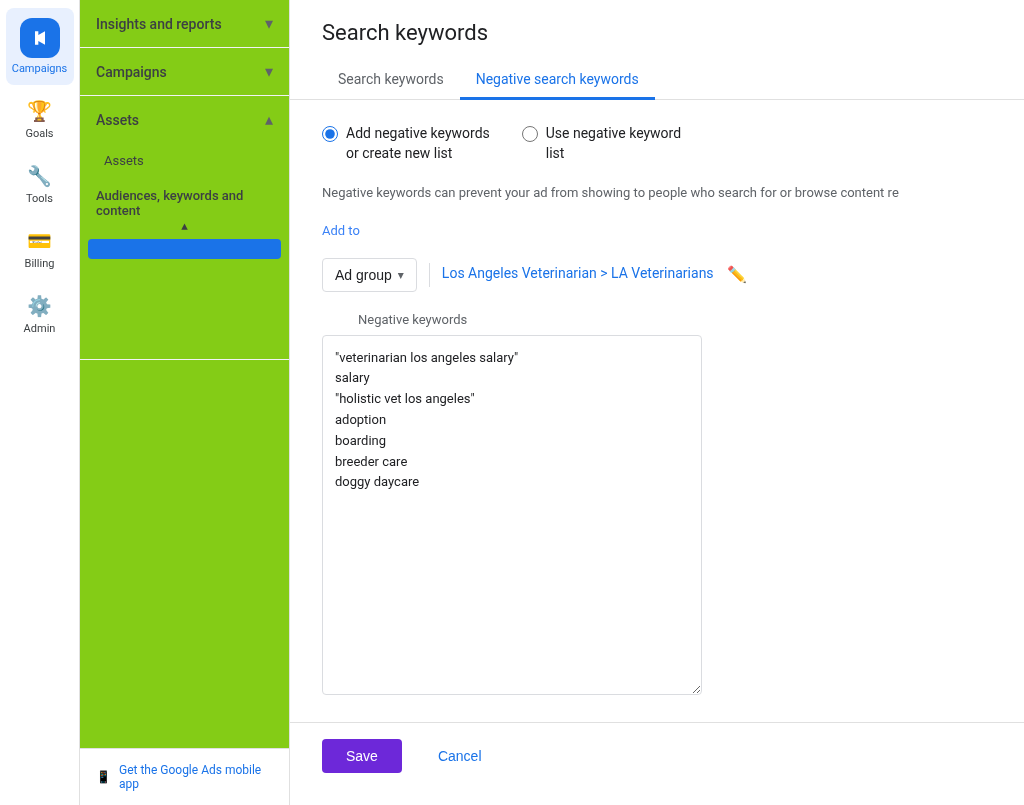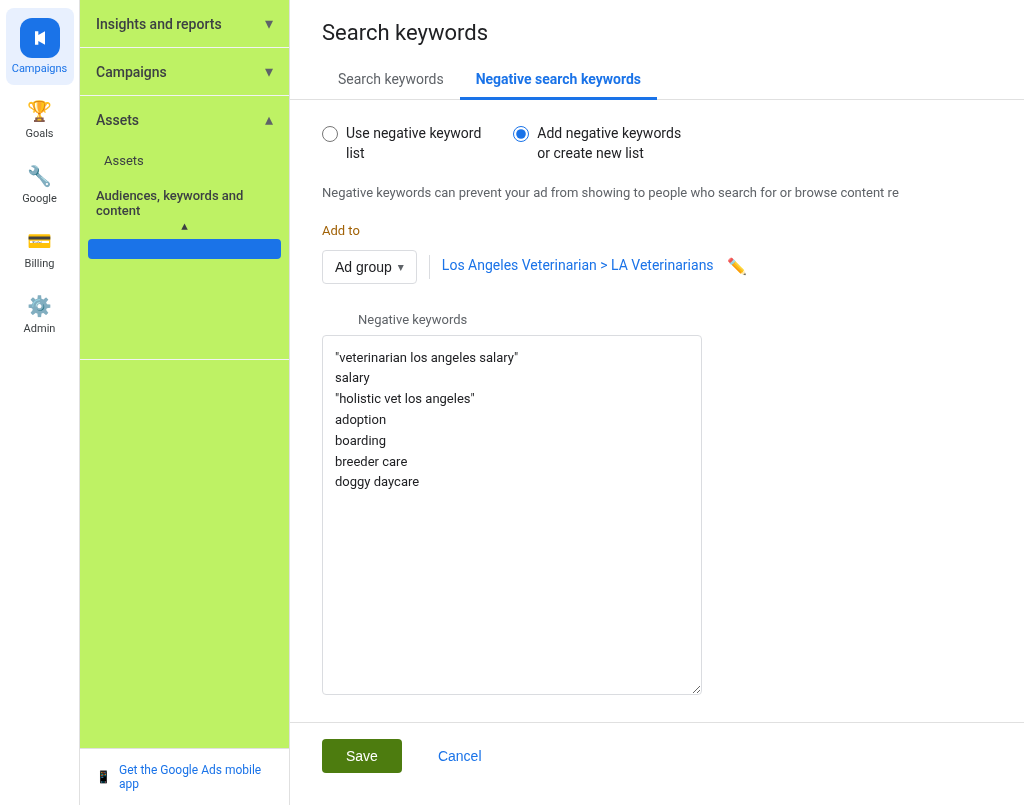--- a/index.html
+++ b/index.html
@@ -45,21 +45,21 @@
       display: flex;
       align-items: center;
       justify-content: center;
       margin-bottom: 4px;
     }
     .campaigns-icon-box svg { fill: white; }
 
     
     .side-menu {
       width: 210px;
-      background: #bef264;
+      background: #84cc16;
       border-right: 1px solid #e0e0e0;
       overflow-y: auto;
       flex-shrink: 0;
       padding-top: 0;
     }
     .side-menu-section {
       border-bottom: 1px solid #f1f3f4;
     }
     .side-menu-header {
       display: flex;
@@ -140,21 +140,21 @@
       padding: 10px 16px;
       font-size: 14px;
       cursor: pointer;
       color: #5f6368;
       border-bottom: 3px solid transparent;
       margin-bottom: -1px;
     }
     .tab.active {
       color: #1a73e8;
       border-bottom: 3px solid #1a73e8;
-      font-weight: 700;
+      font-weight: 400;
     }
 
     .page-body {
       padding: 24px 32px;
     }
 
     
     .radio-group {
       display: flex;
       gap: 32px;
@@ -182,29 +182,29 @@
 
     .description-text {
       font-size: 13px;
       color: #5f6368;
       margin-bottom: 20px;
       line-height: 1.5;
     }
 
     .add-to-label {
       font-size: 13px;
-      color: #a16207;
-      margin-bottom: 12px;
+      color: #3b82f6;
+      margin-bottom: 20px;
     }
 
     .add-to-row {
       display: flex;
       align-items: center;
       gap: 12px;
-      margin-bottom: 28px;
+      margin-bottom: 20px;
     }
 
     .dropdown-btn {
       display: flex;
       align-items: center;
       gap: 6px;
       padding: 8px 12px;
       border: 1px solid #dadce0;
       border-radius: 4px;
       background: #fff;
@@ -255,21 +255,21 @@
     .action-bar {
       padding: 16px 32px;
       display: flex;
       gap: 12px;
       align-items: center;
       border-top: 1px solid #e0e0e0;
       background: #fff;
     }
 
     .btn-save {
-      background: #4d7c0f;
+      background: #6d28d9;
       color: #fff;
       border: none;
       border-radius: 4px;
       padding: 9px 24px;
       font-size: 14px;
       font-weight: 500;
       cursor: pointer;
     }
 
     .btn-cancel {
@@ -294,21 +294,21 @@
         </svg>
     </div>
     <span class="icon-label">Campaigns</span>
   </div>
   <div class="icon-nav-item">
     <span class="icon-symbol">🏆</span>
     <span class="icon-label">Goals</span>
   </div>
   <div class="icon-nav-item">
     <span class="icon-symbol">🔧</span>
-    <span class="icon-label">Google</span>
+    <span class="icon-label">Tools</span>
   </div>
   <div class="icon-nav-item">
     <span class="icon-symbol">💳</span>
     <span class="icon-label">Billing</span>
   </div>
   <div class="icon-nav-item">
     <span class="icon-symbol">⚙️</span>
     <span class="icon-label">Admin</span>
   </div>
 </nav>
@@ -374,26 +374,26 @@
       <div class="tab active">
         <span>Negative search keywords</span>
       </div>
     </div>
   </div>
 
   <div class="page-body">
     
     <div class="radio-group">
       <label class="radio-option">
+        <input type="radio" name="neg-type" checked="" style="">
+        <span class="radio-label">Add negative keywords<br>or create new list</span>
+      </label>
+      <label class="radio-option">
         <input type="radio" name="neg-type" style="">
         <span class="radio-label">Use negative keyword<br>list</span>
-      </label>
-      <label class="radio-option">
-        <input type="radio" name="neg-type" checked="" style="">
-        <span class="radio-label">Add negative keywords<br>or create new list</span>
       </label>
     </div>
 
     
     <p class="description-text">Negative keywords can prevent your ad from showing to people who search for or browse content re</p>
 
     
     <div class="add-to-label">Add to</div>
     <div class="add-to-row">
       <button class="dropdown-btn">

